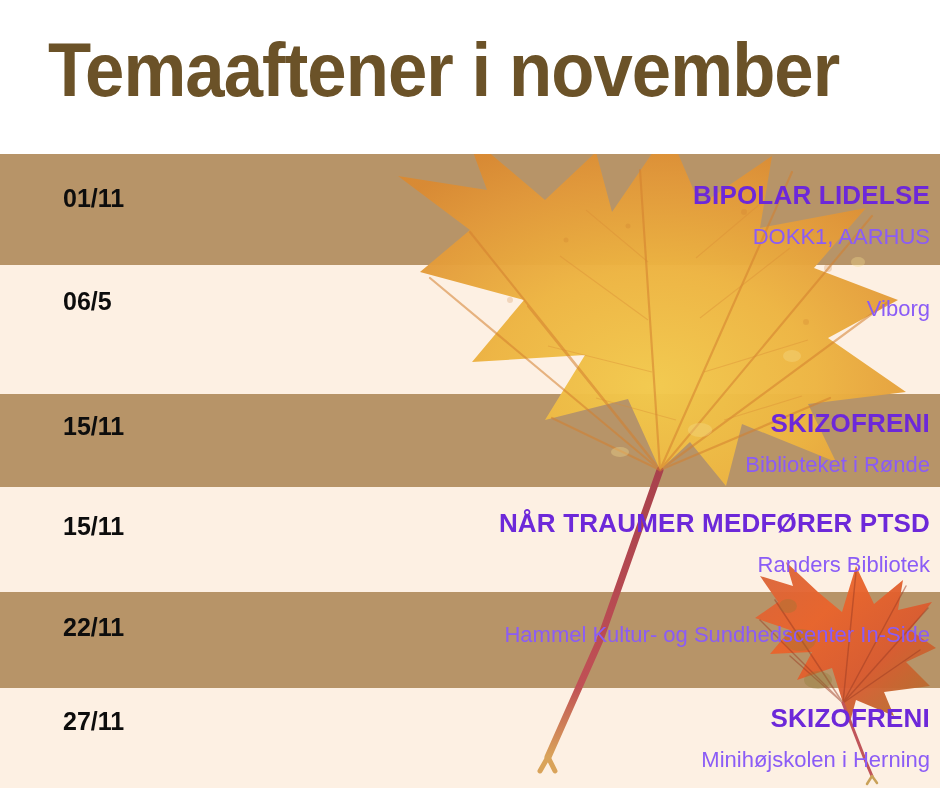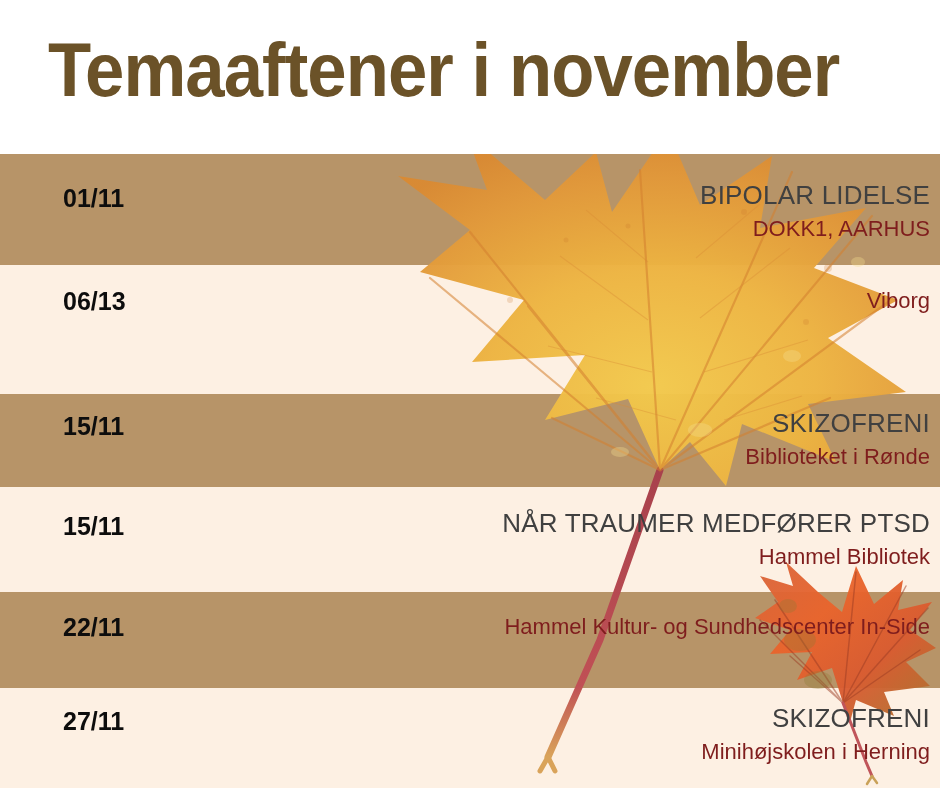--- a/index.html
+++ b/index.html
@@ -45,28 +45,28 @@
   .row{position:absolute;left:0;width:940px;}
   .row .date{
     position:absolute;left:63px;
     font-size:25px;font-weight:700;color:#0d0d0d;
     letter-spacing:0px;white-space:nowrap;
   }
   .row .body{
     position:absolute;left:222px;right:10px;
   }
   .row .ev-title{
-    font-size:26px;font-weight:400;color:#404040;
+    font-size:26px;font-weight:700;color:#6d28d9;
     letter-spacing:0.2px;line-height:31px;
     text-transform:uppercase;white-space:nowrap;
   }
   .row .ev-title .l2{display:block;padding-left:8px;}
   .row .ev-place{
-    font-size:22px;font-weight:400;color:#7f1d1d;
-    line-height:27px;margin-top:4px;white-space:nowrap;
+    font-size:22px;font-weight:400;color:#8b5cf6;
+    line-height:27px;margin-top:12px;white-space:nowrap;
   }
 </style>
 </head>
 <body>
 
 <div id="poster">
 
   <div class="bands">
     <div class="band tan" style="top:154px;height:111px;"></div>
     <div class="band cream" style="top:265px;height:129px;"></div>
@@ -181,21 +181,21 @@
       <div class="date" style="top:30px;">01/11</div>
       <div class="body" style="top:26px;">
         <div class="ev-title">
           <span>BIPOLAR LIDELSE</span>
         </div>
         <div class="ev-place">DOKK1, AARHUS</div>
       </div>
     </div>
 
     <div class="row" style="top:265px;height:129px;">
-      <div class="date" style="top:22px;">06/13</div>
+      <div class="date" style="top:22px;">06/5</div>
       <div class="body" style="top:18px;">
         <div class="ev-place">Viborg</div>
       </div>
     </div>
 
     <div class="row" style="top:394px;height:93px;">
       <div class="date" style="top:18px;">15/11</div>
       <div class="body" style="top:14px;">
         <div class="ev-title">
           <span>SKIZOFRENI</span>
@@ -203,21 +203,21 @@
         <div class="ev-place">Biblioteket i Rønde</div>
       </div>
     </div>
 
     <div class="row" style="top:487px;height:105px;">
       <div class="date" style="top:25px;">15/11</div>
       <div class="body" style="top:21px;">
         <div class="ev-title">
           <span>NÅR TRAUMER MEDFØRER PTSD</span>
         </div>
-        <div class="ev-place">Hammel Bibliotek</div>
+        <div class="ev-place">Randers Bibliotek</div>
       </div>
     </div>
 
     <div class="row" style="top:592px;height:96px;">
       <div class="date" style="top:21px;">22/11</div>
       <div class="body" style="top:17px;">
         <div class="ev-place">Hammel Kultur- og Sundhedscenter In-Side</div>
       </div>
     </div>
 

